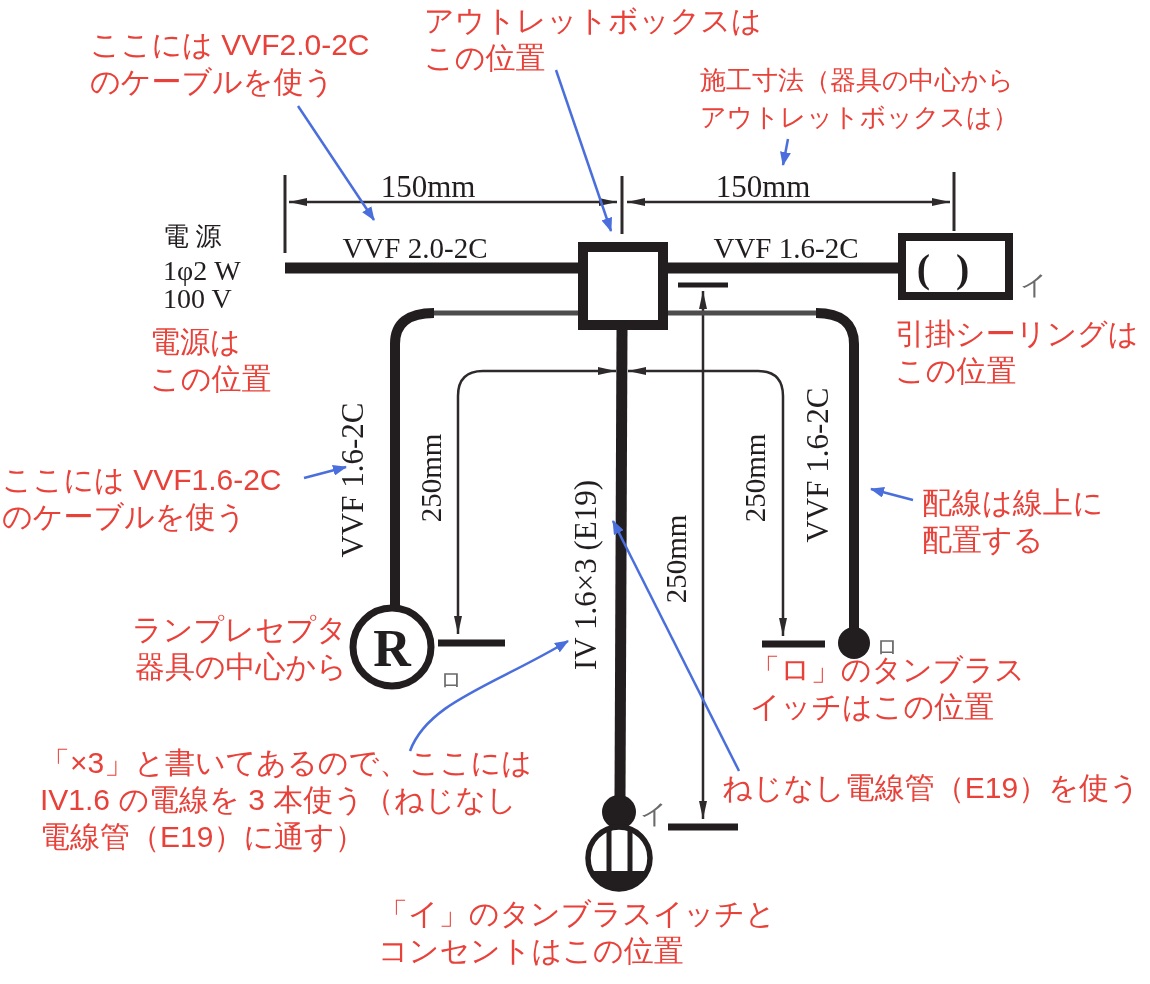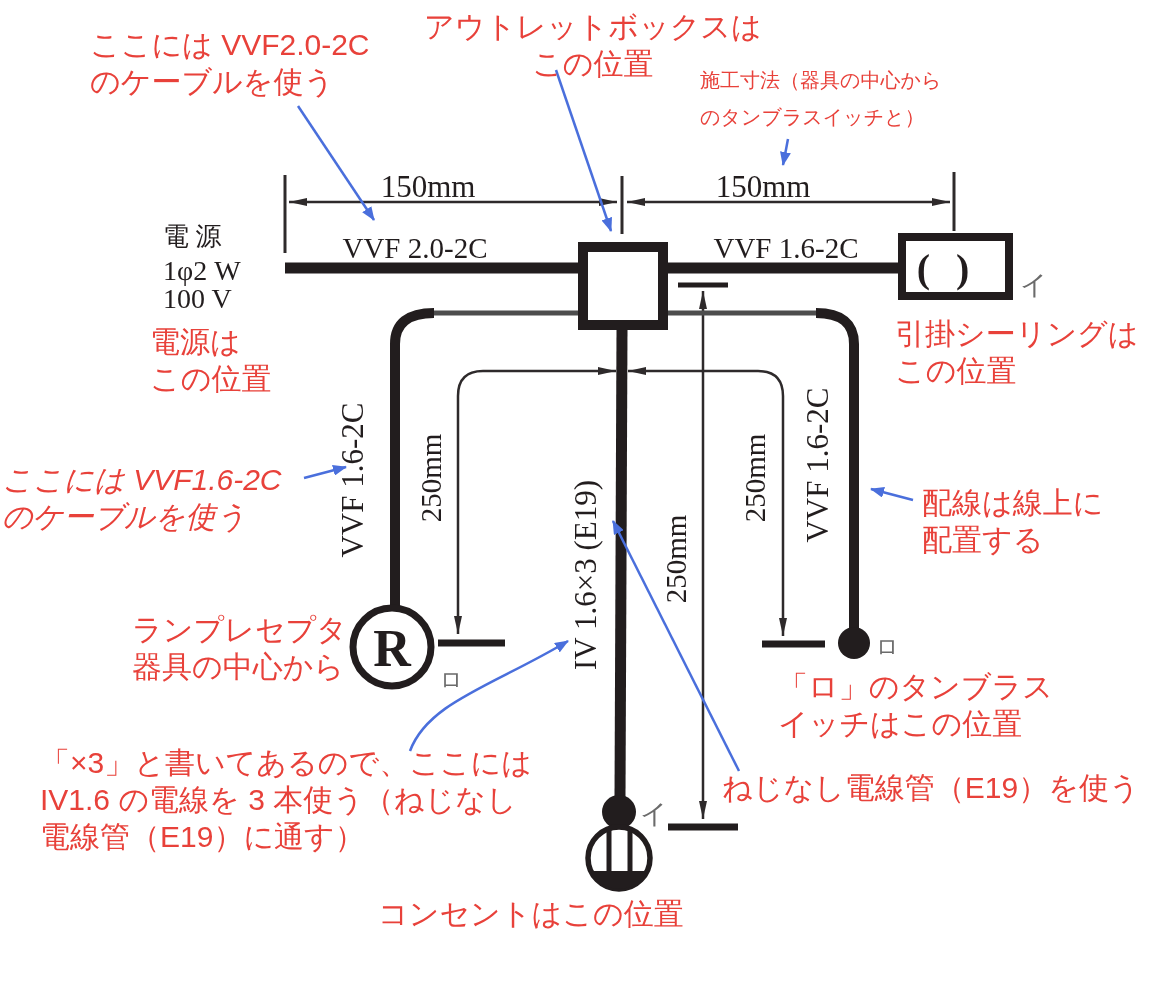--- a/index.html
+++ b/index.html
@@ -1,21 +1,21 @@
 <!DOCTYPE html>
 <html><head>
 <meta charset="utf-8">
 <style>
   html,body{margin:0;padding:0;background:#fff;}
   .stage{position:relative;width:1150px;height:984px;background:#ffffff;overflow:hidden;
          font-family:"Liberation Sans",sans-serif;}
   .diagram-svg{position:absolute;left:0;top:0;}
   .note{position:absolute;color:#e8413a;font-size:30px;line-height:37px;white-space:nowrap;}
   .note .line{display:block;}
-  .note.right{text-align:left;}
+  .note.right{text-align:right;}
   .note.center{}
   .svgtext{font-family:"Liberation Serif","DejaVu Serif",serif;fill:#221d1e;}
   .graylabel{fill:#6b6b6b;}
 </style>
 </head>
 <body>
 
 <div class="stage">
 
   <svg class="diagram-svg" width="1150" height="984" viewBox="0 0 1150 984">
@@ -93,36 +93,36 @@
       <path d="M 410,751 C 428,702 495,685 568,641" marker-end="url(#blueA)"></path>
       <path d="M 739,771 L 613,521" marker-end="url(#blueA)"></path>
     </g>
   </svg>
 
   <div class="note" style="left:90px;top:26px;">
     <span class="line">ここには VVF2.0-2C</span>
     <span class="line">のケーブルを使う</span>
   </div>
 
-  <div class="note" style="left:424px;top:8px;text-align:center;">
+  <div class="note" style="left:424px;top:2px;">
     <span class="line">アウトレットボックスは</span>
     <span class="line">この位置</span>
   </div>
 
-  <div class="note" style="left:700px;top:62px;font-size:20px;">
+  <div class="note" style="left:700px;top:62px;font-size:26px;">
     <span class="line">施工寸法（器具の中心から</span>
-    <span class="line">のタンブラスイッチと）</span>
+    <span class="line">アウトレットボックスは）</span>
   </div>
 
   <div class="note center" style="left:150px;top:323px;width:134px;">
     <span class="line">電源は</span>
     <span class="line">この位置</span>
   </div>
 
-  <div class="note" style="left:2px;top:461px;font-style:italic;">
+  <div class="note" style="left:2px;top:461px;">
     <span class="line">ここには VVF1.6-2C</span>
     <span class="line">のケーブルを使う</span>
   </div>
 
   <div class="note right" style="right:803px;top:611px;">
     <span class="line">ランプレセプタ</span>
     <span class="line">器具の中心から</span>
   </div>
 
   <div class="note" style="left:40px;top:744px;">
@@ -134,26 +134,27 @@
   <div class="note" style="left:895px;top:315px;font-family:Liberation Serif, serif;">
     <span class="line">引掛シーリングは</span>
     <span class="line">この位置</span>
   </div>
 
   <div class="note" style="left:922px;top:484px;">
     <span class="line">配線は線上に</span>
     <span class="line">配置する</span>
   </div>
 
-  <div class="note" style="left:750px;top:668px;margin-left:28px;">
+  <div class="note" style="left:750px;top:651px;">
     <span class="line">「ロ」のタンブラス</span>
     <span class="line">イッチはこの位置</span>
   </div>
 
   <div class="note" style="left:722px;top:769px;text-align:center;">
     <span class="line">ねじなし電線管（E19）を使う</span>
   </div>
 
   <div class="note" style="left:378px;top:895px;">
+    <span class="line">「イ」のタンブラスイッチと</span>
     <span class="line">コンセントはこの位置</span>
   </div>
 
 </div>
 
 </body></html>

